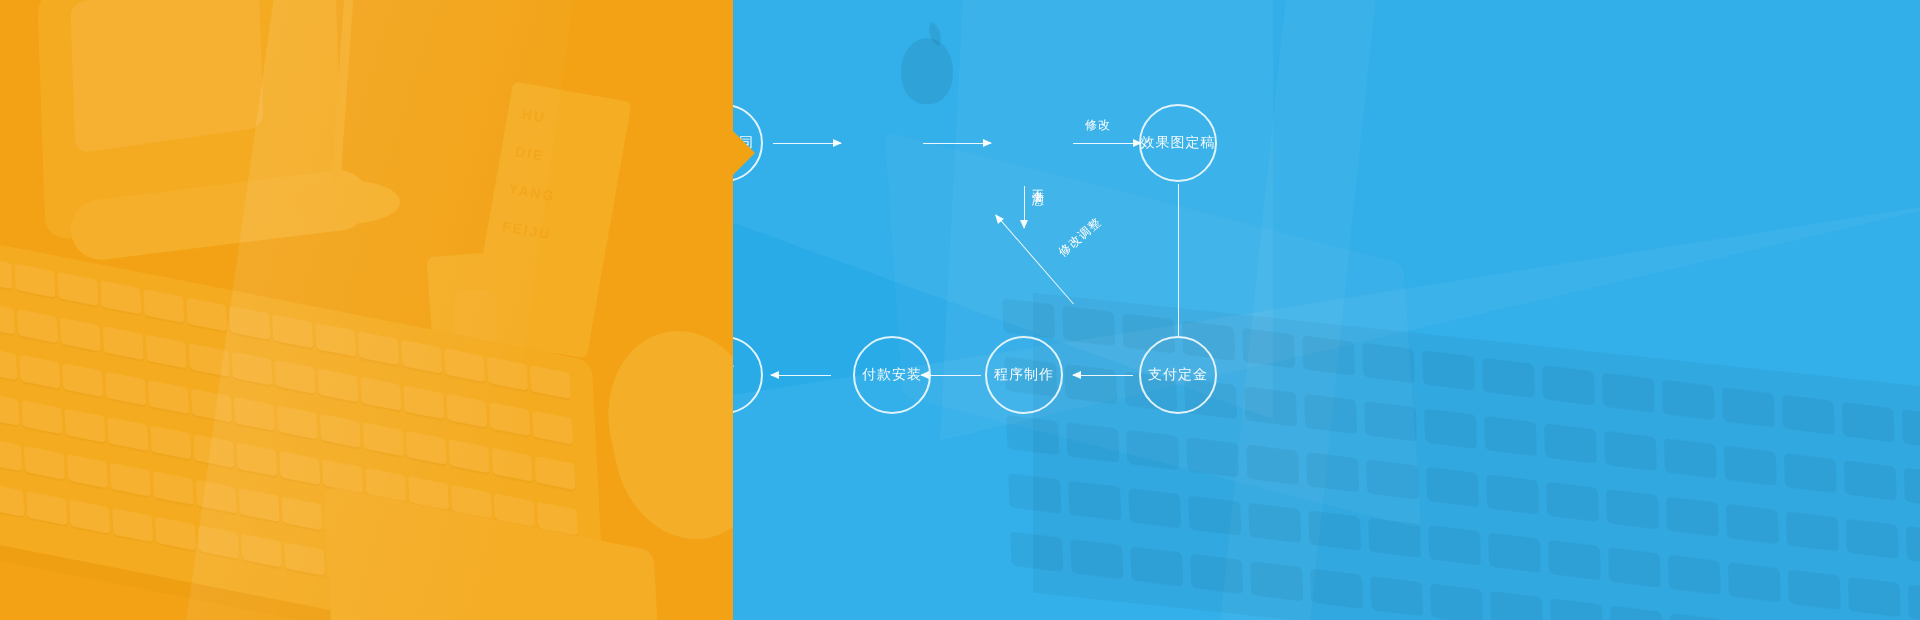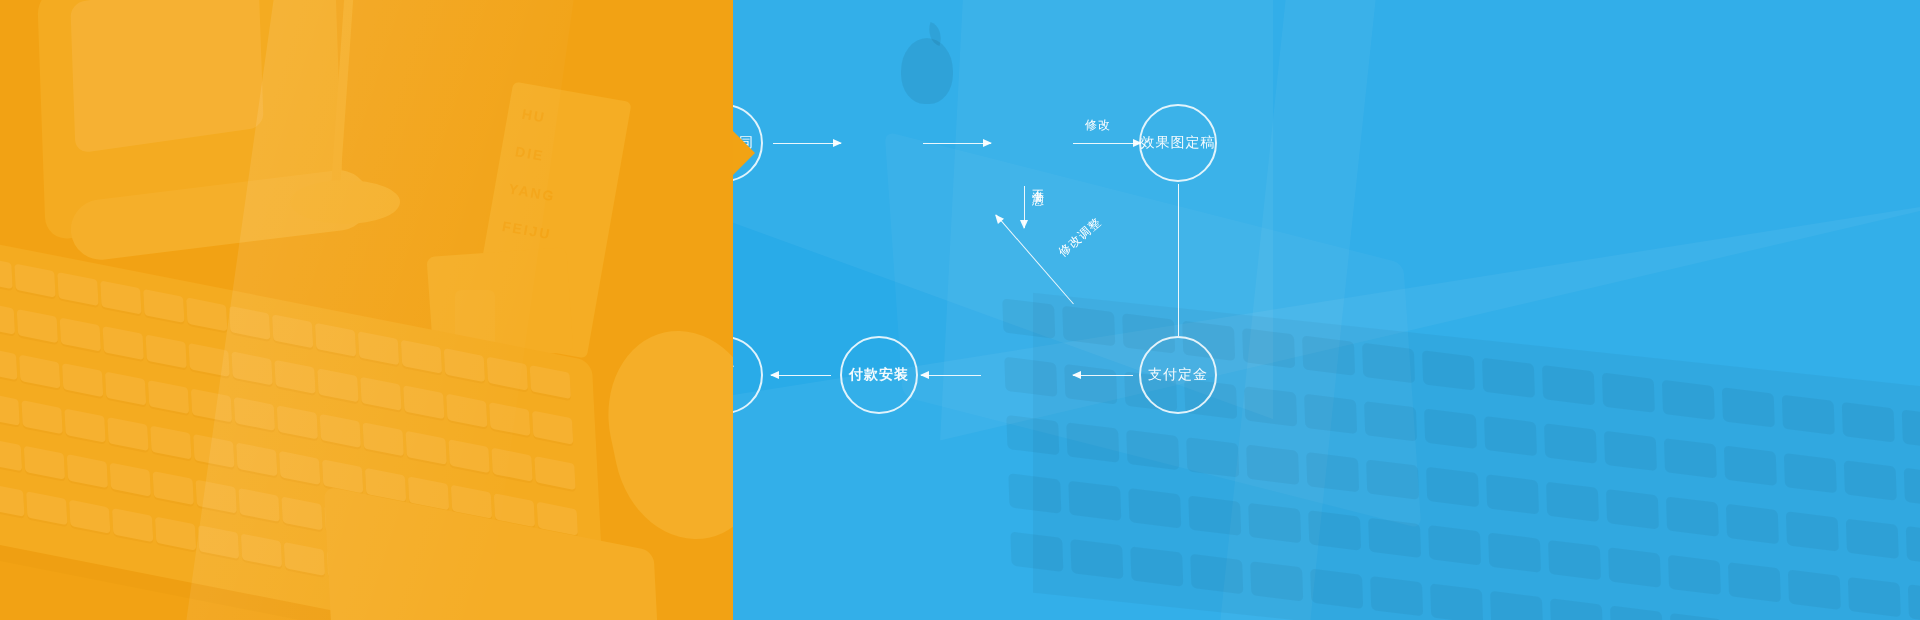--- a/index.html
+++ b/index.html
@@ -442,24 +442,27 @@
     <div class="edge-label diag" style="left:322px;top:248px;">修改调整</div>
 
     <div class="arrow-v plain" style="left:445px;top:184px;height:152px;"></div>
 
     <div class="node" style="left:406px;top:336px;width:78px;height:78px;">
       <span class="lbl">支付定金</span>
     </div>
 
     <div class="arrow-h left" style="left:340px;top:375px;width:60px;"></div>
 
+    <div class="node" style="left:252px;top:336px;width:78px;height:78px;">
+      <span class="lbl">程序制作</span>
+    </div>
 
     <div class="arrow-h left" style="left:188px;top:375px;width:60px;"></div>
 
-    <div class="node" style="left:107px;top:336px;width:78px;height:78px;font-weight:bold;">
+    <div class="node" style="left:120px;top:336px;width:78px;height:78px;">
       <span class="lbl">付款安装</span>
     </div>
 
     <div class="arrow-h left" style="left:38px;top:375px;width:60px;"></div>
 
     <div class="node" style="left:-48px;top:336px;width:78px;height:78px;">
       <span class="lbl check">✔</span>
     </div>
 
   </div>

